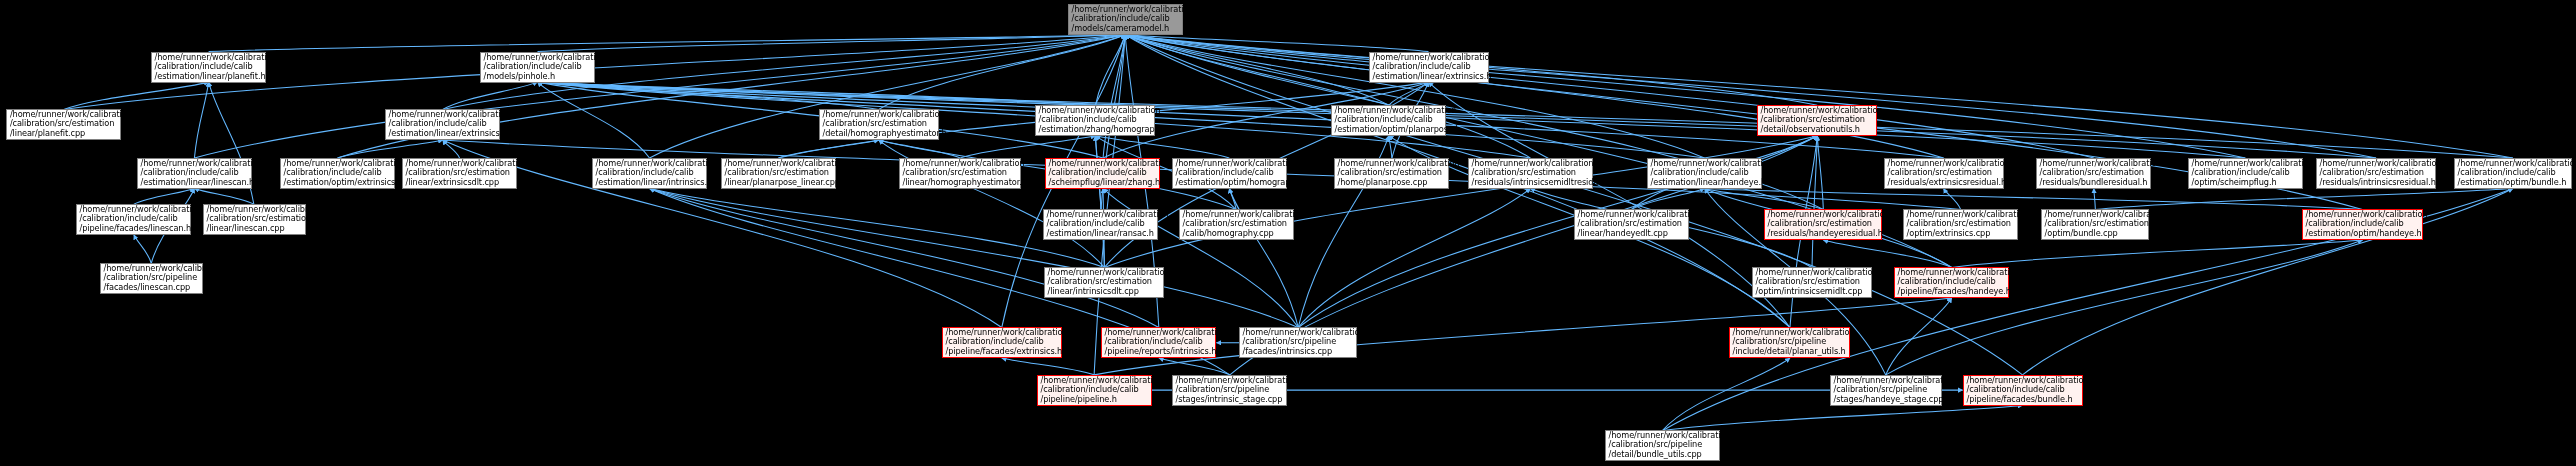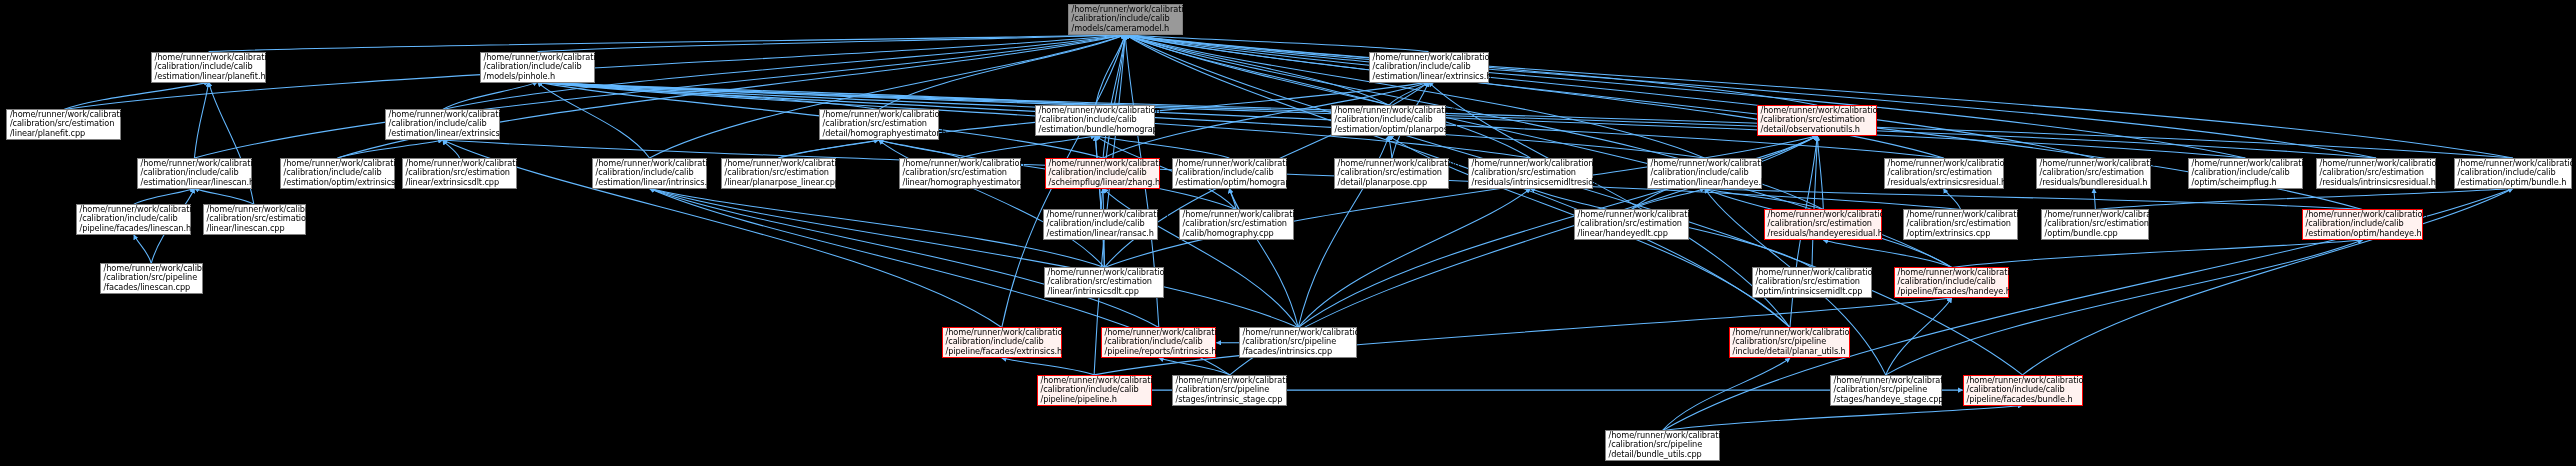--- a/index.html
+++ b/index.html
@@ -204,21 +204,21 @@
       <span class="ln c">/estimation/linear/extrinsics.h</span>
     </div>
     <div class="node normal" style="left: 819px; top: 109px; width: 120px; height: 30.5px;">
       <span class="ln l">/home/runner/work/calibration</span>
       <span class="ln l">/calibration/src/estimation</span>
       <span class="ln c">/detail/homographyestimator.h</span>
     </div>
     <div class="node normal" style="left: 1035px; top: 105px; width: 120px; height: 30.5px;">
       <span class="ln l">/home/runner/work/calibration</span>
       <span class="ln l">/calibration/include/calib</span>
-      <span class="ln c">/estimation/bundle/homography.h</span>
+      <span class="ln c">/estimation/zhang/homography.h</span>
     </div>
     <div class="node normal" style="left: 1331px; top: 105px; width: 115px; height: 30.5px;">
       <span class="ln l">/home/runner/work/calibration</span>
       <span class="ln l">/calibration/include/calib</span>
       <span class="ln c">/estimation/optim/planarpose.h</span>
     </div>
     <div class="node hdr" style="left: 1757px; top: 105px; width: 120px; height: 30.5px;">
       <span class="ln l">/home/runner/work/calibration</span>
       <span class="ln l">/calibration/src/estimation</span>
       <span class="ln c">/detail/observationutils.h</span>
@@ -259,21 +259,21 @@
       <span class="ln c">/scheimpflug/linear/zhang.h</span>
     </div>
     <div class="node normal" style="left: 1172px; top: 158px; width: 115px; height: 30.5px;">
       <span class="ln l">/home/runner/work/calibration</span>
       <span class="ln l">/calibration/include/calib</span>
       <span class="ln c">/estimation/optim/homography.h</span>
     </div>
     <div class="node normal" style="left: 1334px; top: 158px; width: 115px; height: 30.5px;">
       <span class="ln l">/home/runner/work/calibration</span>
       <span class="ln l">/calibration/src/estimation</span>
-      <span class="ln c">/detail/planarpose.cpp</span>
+      <span class="ln c">/home/planarpose.cpp</span>
     </div>
     <div class="node normal" style="left: 1468px; top: 158px; width: 125px; height: 30.5px;">
       <span class="ln l">/home/runner/work/calibration</span>
       <span class="ln l">/calibration/src/estimation</span>
       <span class="ln c">/residuals/intrinsicsemidltresidual.h</span>
     </div>
     <div class="node normal" style="left: 1647px; top: 158px; width: 115px; height: 30.5px;">
       <span class="ln l">/home/runner/work/calibration</span>
       <span class="ln l">/calibration/include/calib</span>
       <span class="ln c">/estimation/linear/handeye.h</span>

